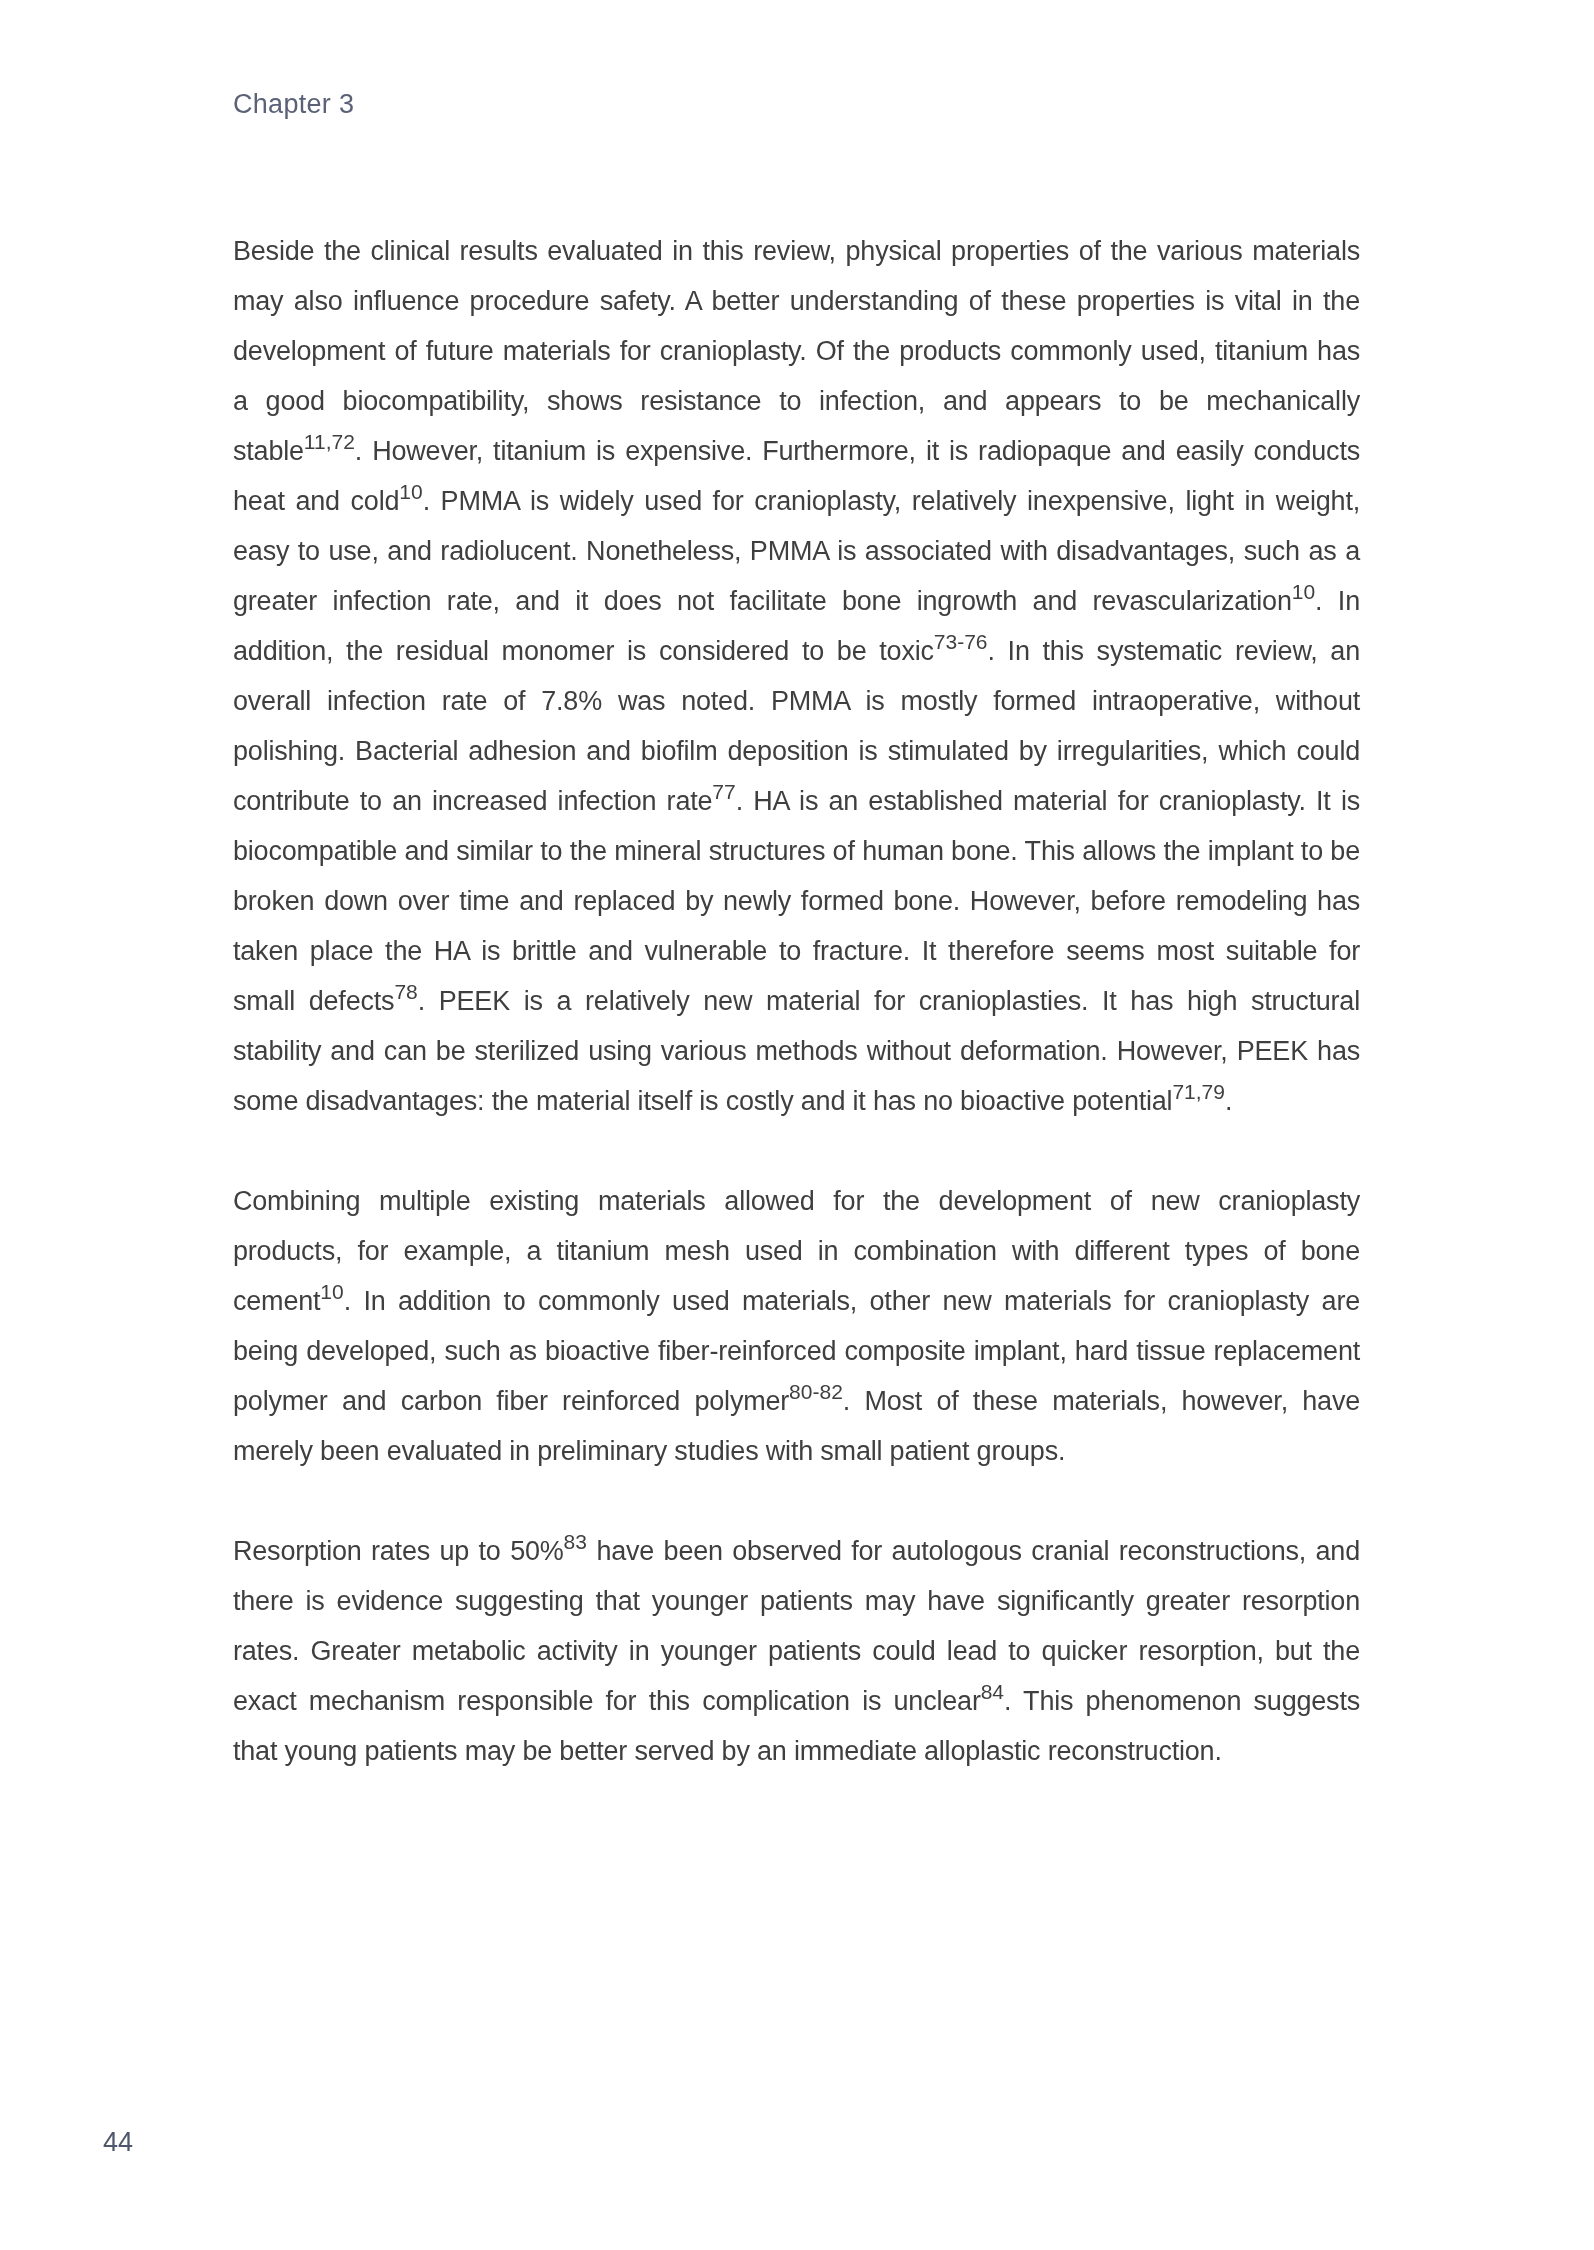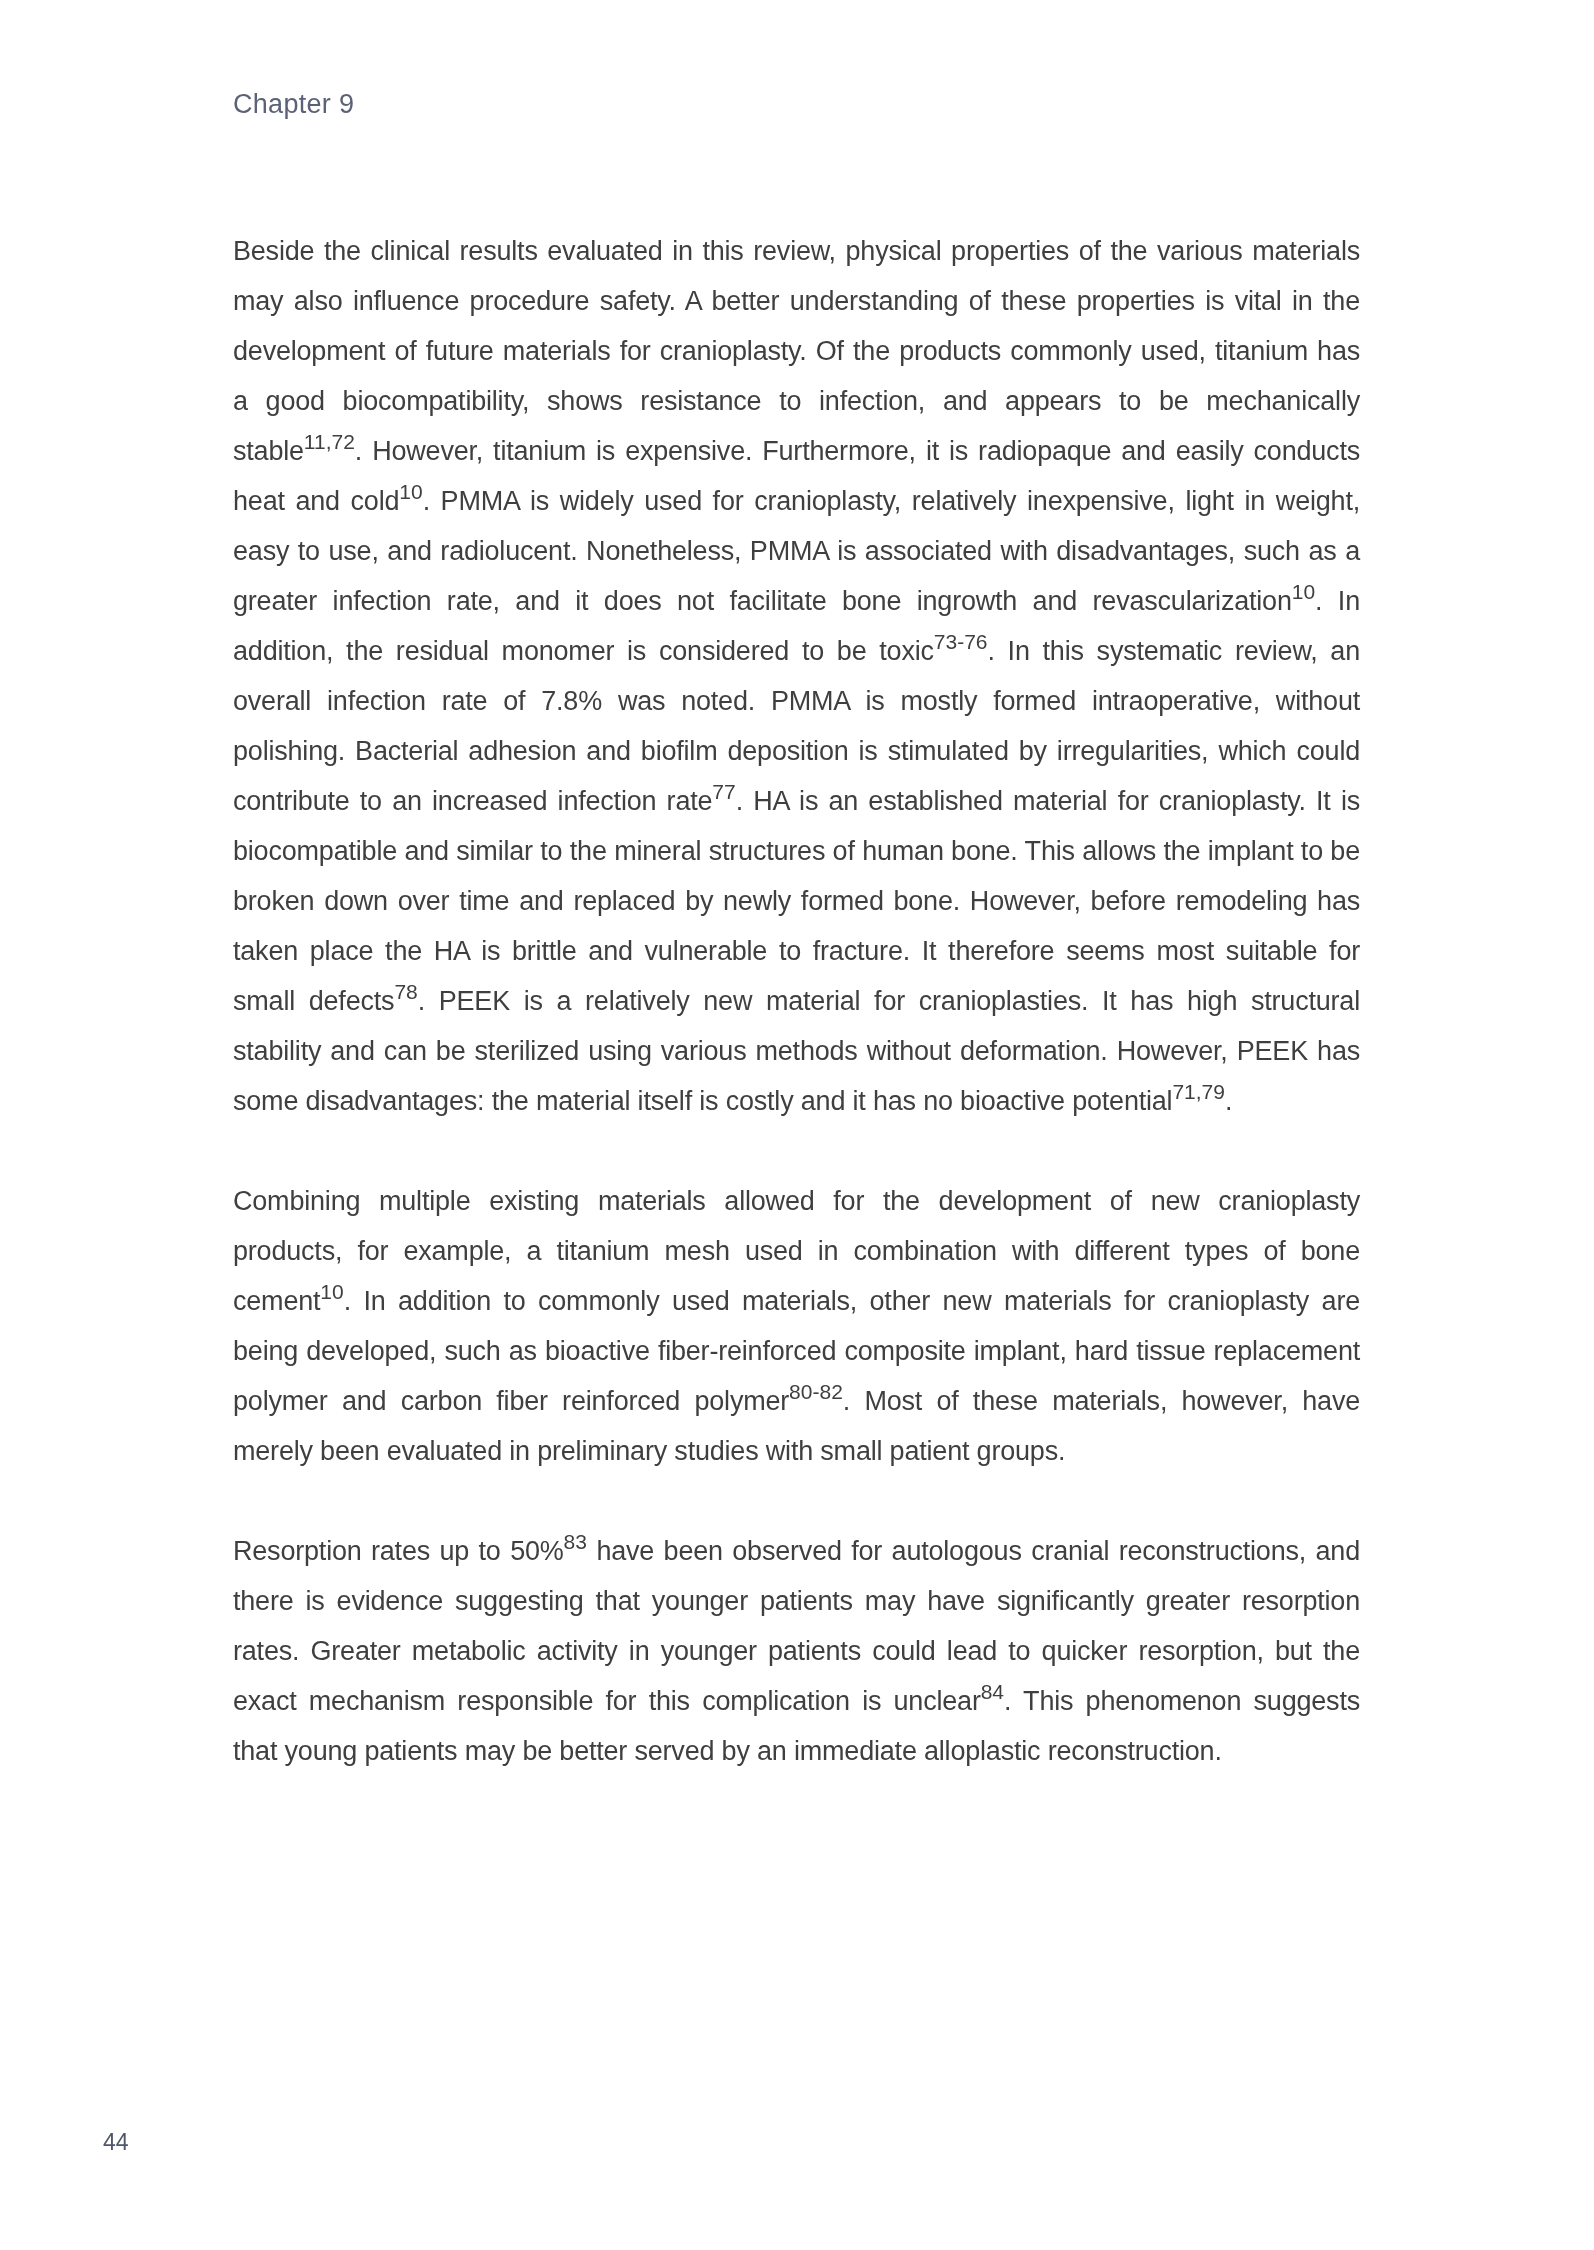--- a/index.html
+++ b/index.html
@@ -47,31 +47,31 @@
     font-size:21px;
     line-height:0;
     vertical-align:baseline;
     position:relative;
     top:-11px;
     letter-spacing:0;
   }
   .page-number{
     position:absolute;
     left:103px;top:2126px;
-    font-size:23px;
+    font-size:27px;
     line-height:32px;
     color:var(--pagenum);
   }
 </style>
 </head>
 <body>
 
 <div class="page">
 
-  <div class="chapter-header">Chapter 9</div>
+  <div class="chapter-header">Chapter 3</div>
 
   <div class="content">
     <p class="para">Beside the clinical results evaluated in this review, physical properties of the various materials may also influence procedure safety. A better understanding of these properties is vital in the development of future materials for cranioplasty. Of the products commonly used, titanium has a good biocompatibility, shows resistance to infection, and appears to be mechanically stable<sup>11,72</sup>. However, titanium is expensive. Furthermore, it is radiopaque and easily conducts heat and cold<sup>10</sup>. PMMA is widely used for cranioplasty, relatively inexpensive, light in weight, easy to use, and radiolucent. Nonetheless, PMMA is associated with disadvantages, such as a greater infection rate, and it does not facilitate bone ingrowth and revascularization<sup>10</sup>. In addition, the residual monomer is considered to be toxic<sup>73-76</sup>. In this systematic review, an overall infection rate of 7.8% was noted. PMMA is mostly formed intraoperative, without polishing. Bacterial adhesion and biofilm deposition is stimulated by irregularities, which could contribute to an increased infection rate<sup>77</sup>. HA is an established material for cranioplasty. It is biocompatible and similar to the mineral structures of human bone. This allows the implant to be broken down over time and replaced by newly formed bone. However, before remodeling has taken place the HA is brittle and vulnerable to fracture. It therefore seems most suitable for small defects<sup>78</sup>. PEEK is a relatively new material for cranioplasties. It has high structural stability and can be sterilized using various methods without deformation. However, PEEK has some disadvantages: the material itself is costly and it has no bioactive potential<sup>71,79</sup>.</p>
     <p class="para">Combining multiple existing materials allowed for the development of new cranioplasty products, for example, a titanium mesh used in combination with different types of bone cement<sup>10</sup>. In addition to commonly used materials, other new materials for cranioplasty are being developed, such as bioactive fiber-reinforced composite implant, hard tissue replacement polymer and carbon fiber reinforced polymer<sup>80-82</sup>. Most of these materials, however, have merely been evaluated in preliminary studies with small patient groups.</p>
     <p class="para">Resorption rates up to 50%<sup>83</sup> have been observed for autologous cranial reconstructions, and there is evidence suggesting that younger patients may have significantly greater resorption rates.  Greater metabolic activity in younger patients could lead to quicker resorption, but the exact mechanism responsible for this complication is unclear<sup>84</sup>. This phenomenon suggests that young patients may be better served by an immediate alloplastic reconstruction.</p>
   </div>
 
   <div class="page-number">44</div>
 
 </div>

